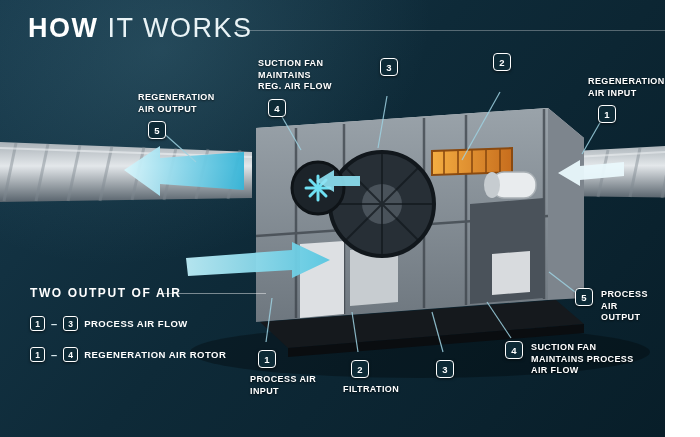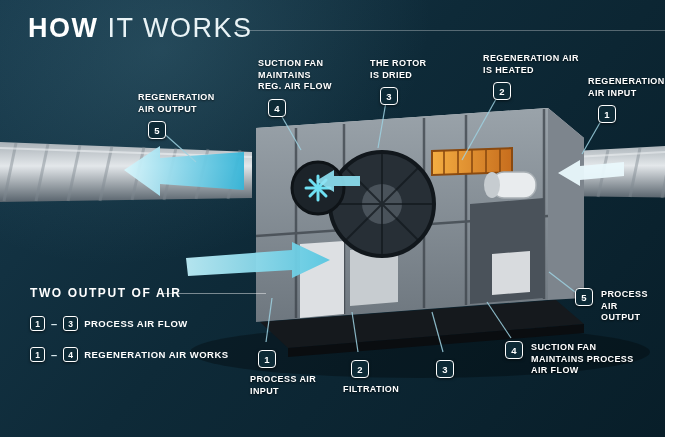--- a/index.html
+++ b/index.html
@@ -212,28 +212,24 @@
   </div>
 
   <div class="callout v-below" style="left:258px; top:50px;">
     <div class="c-label">SUCTION FAN
 MAINTAINS
 REG. AIR FLOW</div>
     <div class="badge">4</div>
   </div>
 
   <div class="callout v-below" style="left:370px; top:50px;">
-    <div class="c-label">THE ROTOR
-IS DRIED</div>
     <div class="badge">3</div>
   </div>
 
   <div class="callout v-below" style="left:483px; top:45px;">
-    <div class="c-label">REGENERATION AIR
-IS HEATED</div>
     <div class="badge">2</div>
   </div>
 
   <div class="callout v-below" style="left:588px; top:68px;">
     <div class="c-label">REGENERATION
 AIR INPUT</div>
     <div class="badge">1</div>
   </div>
 
   <div class="callout v-left" style="left:575px; top:280px;">
@@ -270,17 +266,17 @@
     <div class="legend-row">
       <div class="badge">1</div>
       <span class="legend-dash">–</span>
       <div class="badge">3</div>
       <span class="legend-label">PROCESS AIR FLOW</span>
     </div>
     <div class="legend-row">
       <div class="badge">1</div>
       <span class="legend-dash">–</span>
       <div class="badge">4</div>
-      <span class="legend-label">REGENERATION AIR WORKS</span>
+      <span class="legend-label">REGENERATION AIR ROTOR</span>
     </div>
   </div>
 
 </div>
 
 </body></html>

